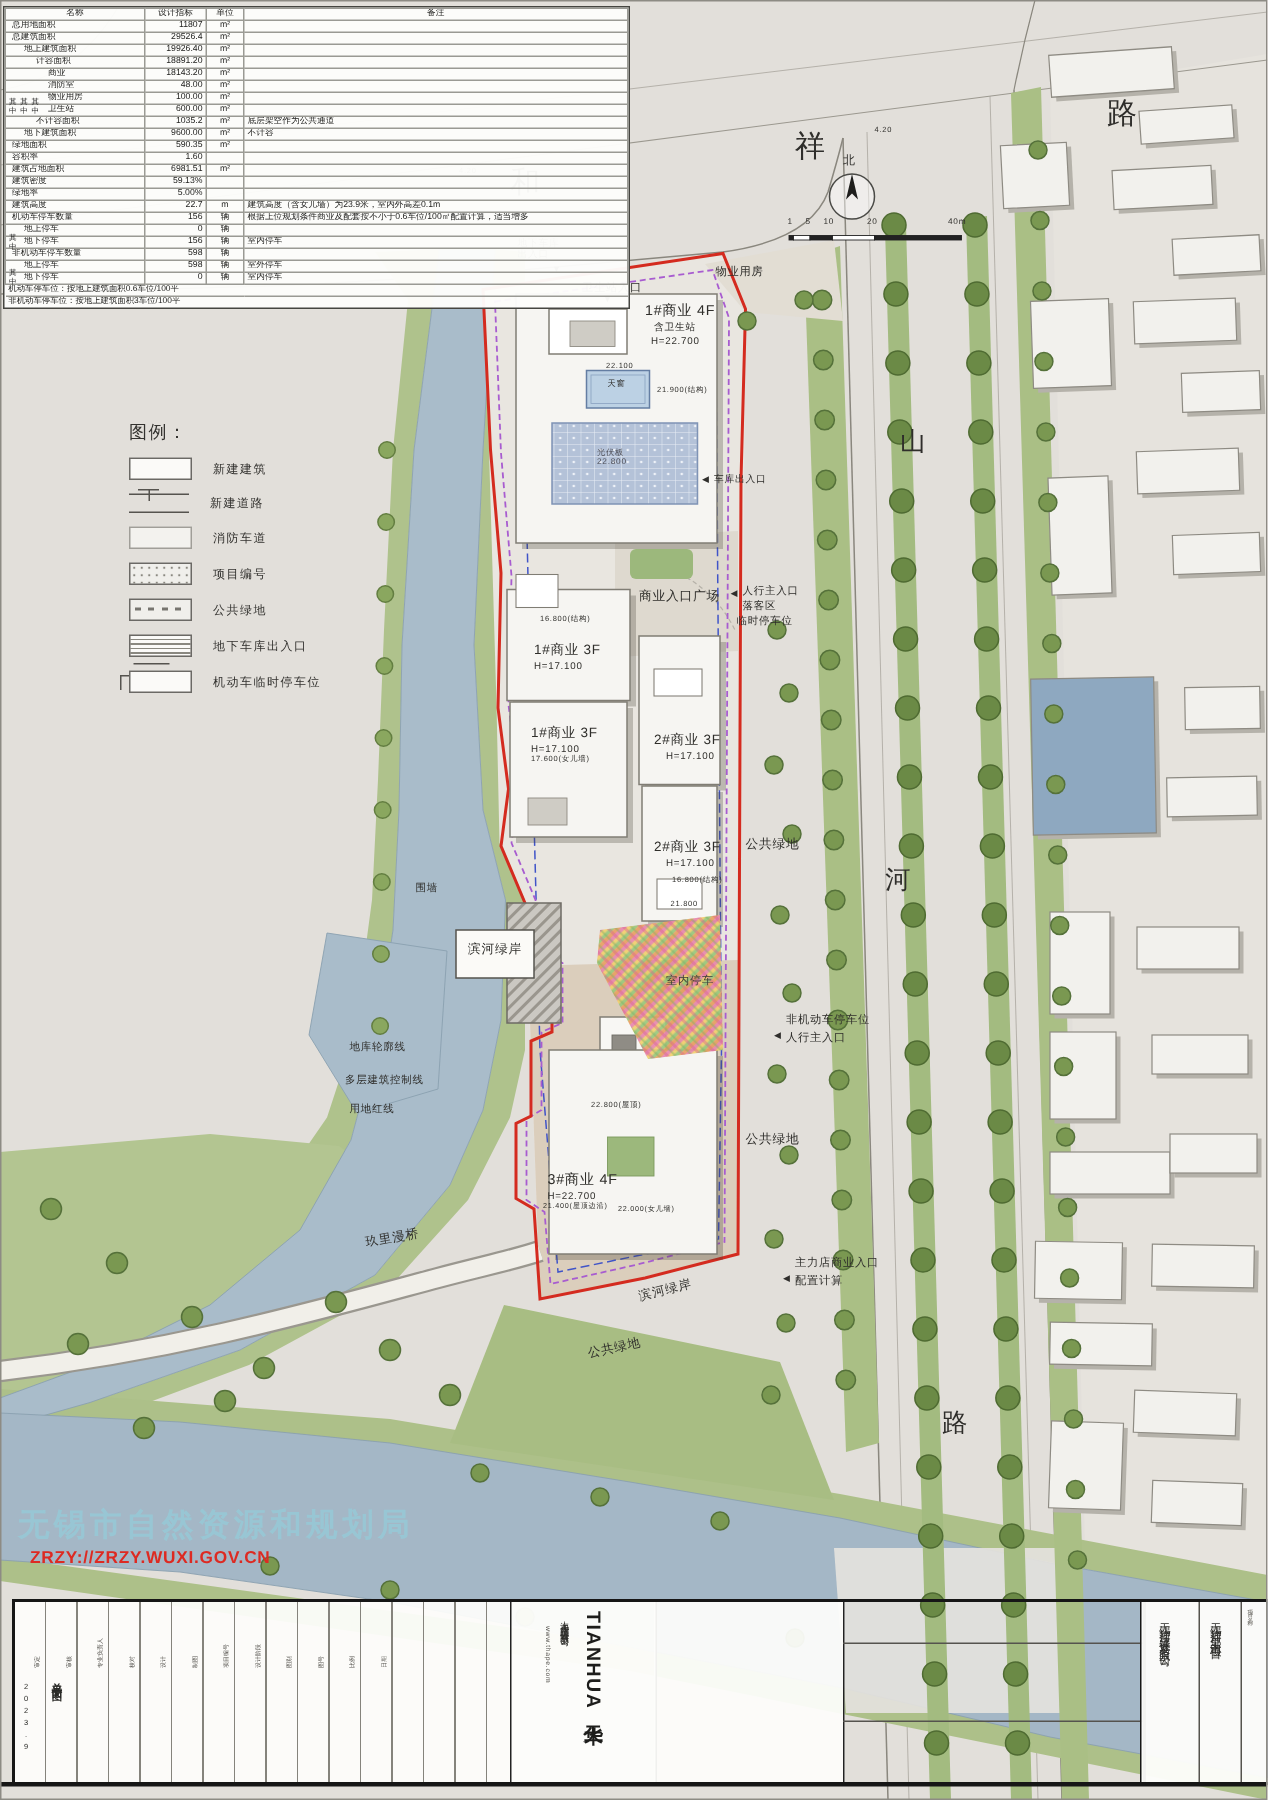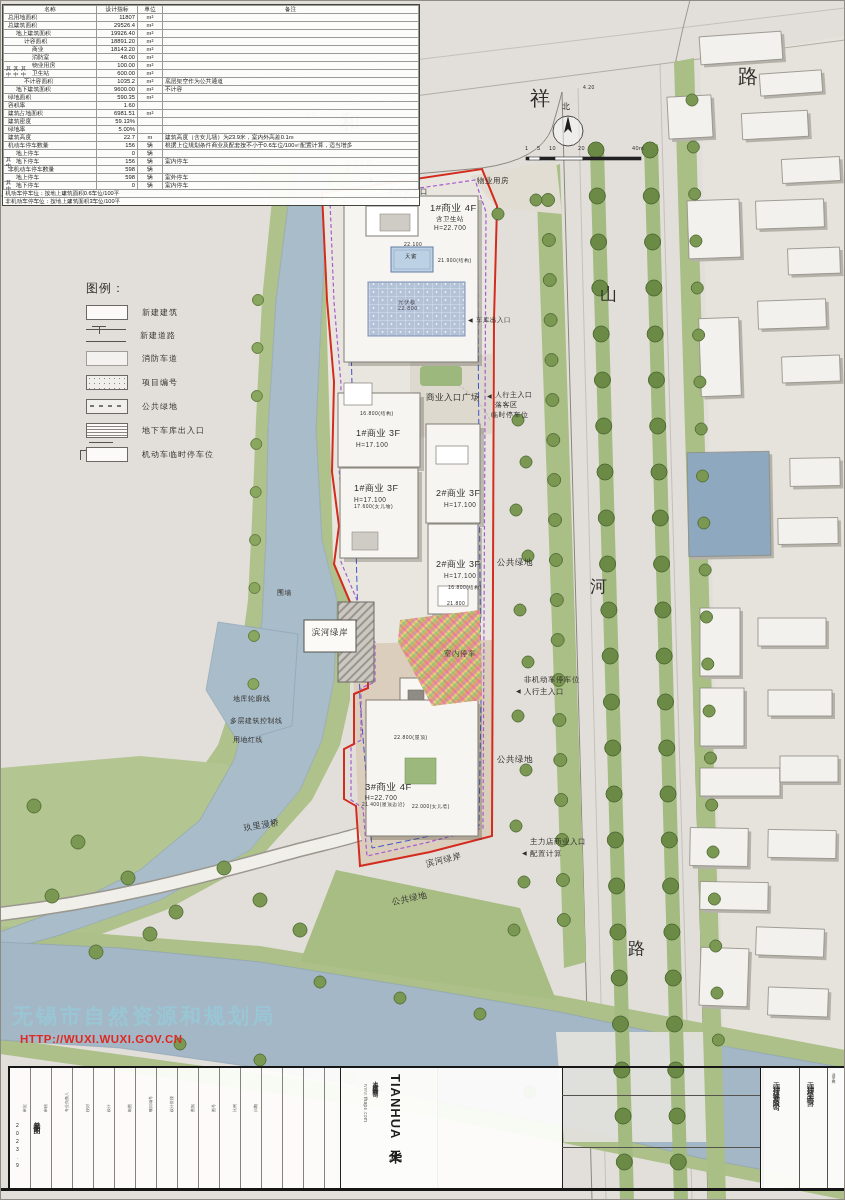--- a/index.html
+++ b/index.html
@@ -645,21 +645,21 @@
         <div class="lrow">
           <span class="sw sw-parking"></span>
           <span class="lab">机动车临时停车位</span>
         </div>
       </div>
   </div>
 
   <div></div>
 
   <div class="wm1" style="color: rgba(150, 201, 214, 0.85);">无锡市自然资源和规划局</div>
-  <div class="wm2" style="color: rgb(221, 42, 34);">HTTP://WUXI.WUXI.GOV.CN</div>
+  <div class="wm2" style="color: rgb(221, 42, 34);">ZRZY://ZRZY.WUXI.GOV.CN</div>
 
   <div class="tbm">
     <div class="tbz1"></div>
     <div class="tbz2"></div>
     <div class="tbz3"></div>
     <div class="tbz4">
         <div class="h1"></div>
         <div class="h2"></div>
       </div>
   </div>

